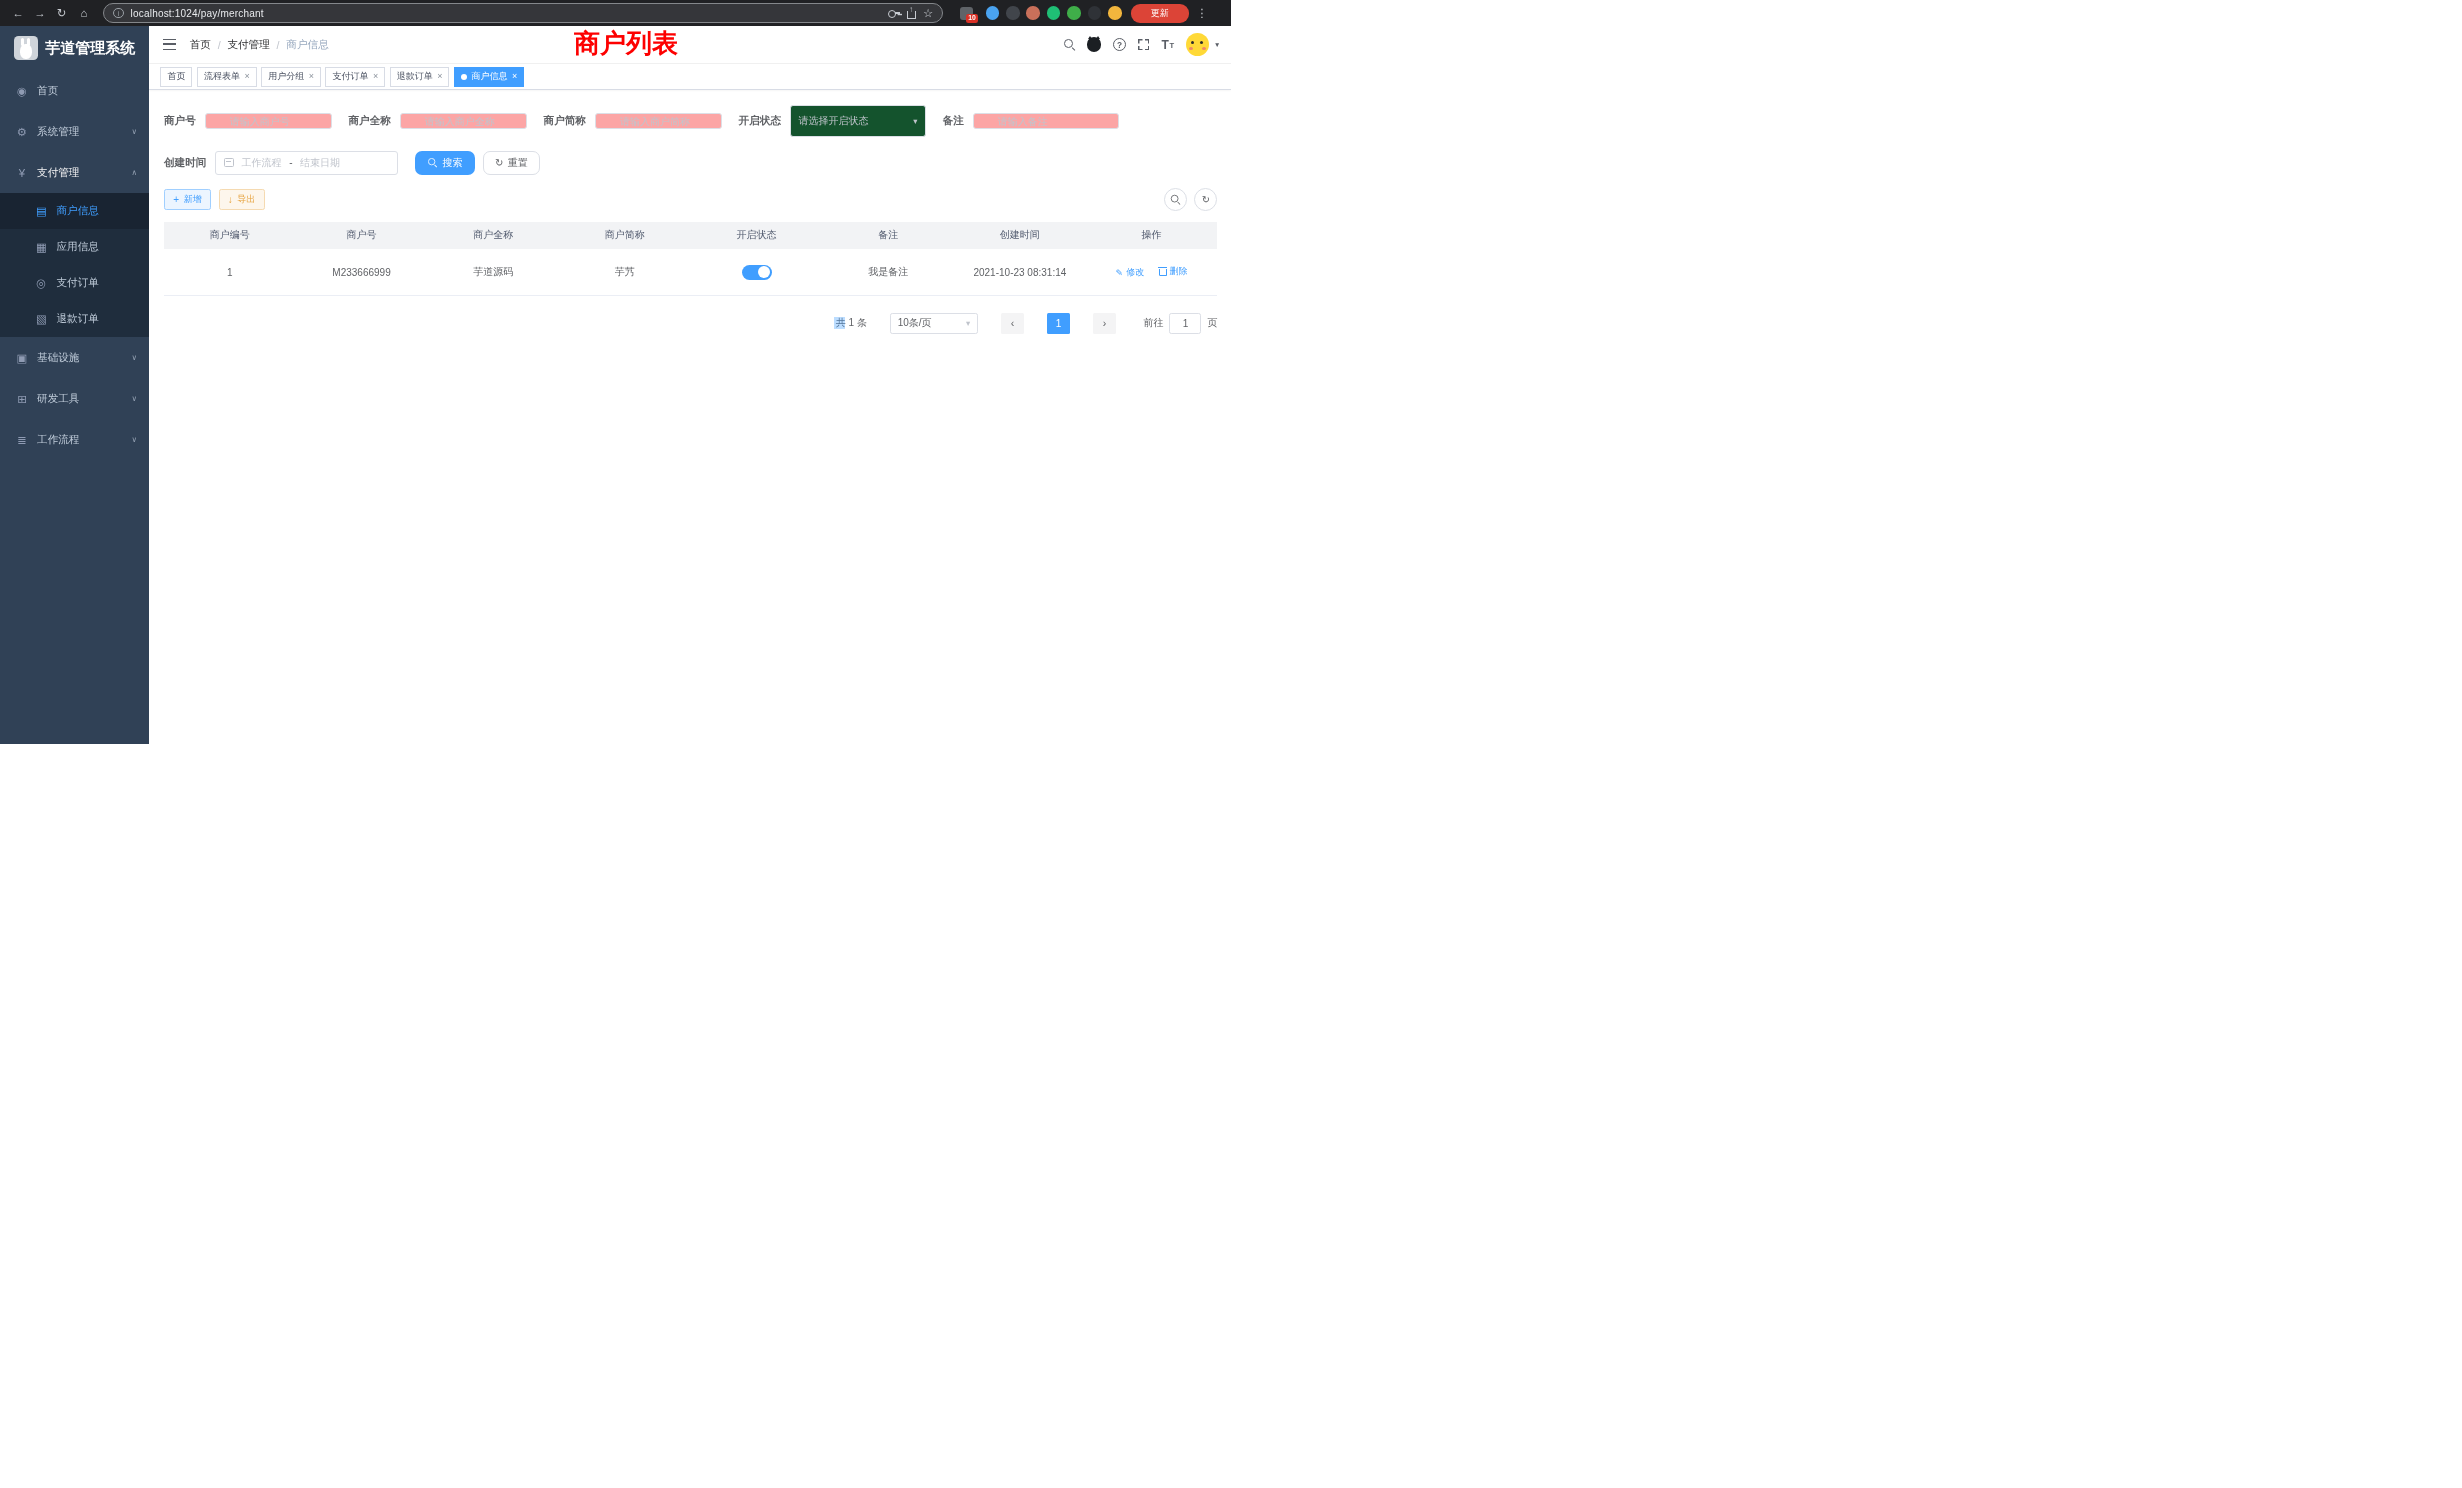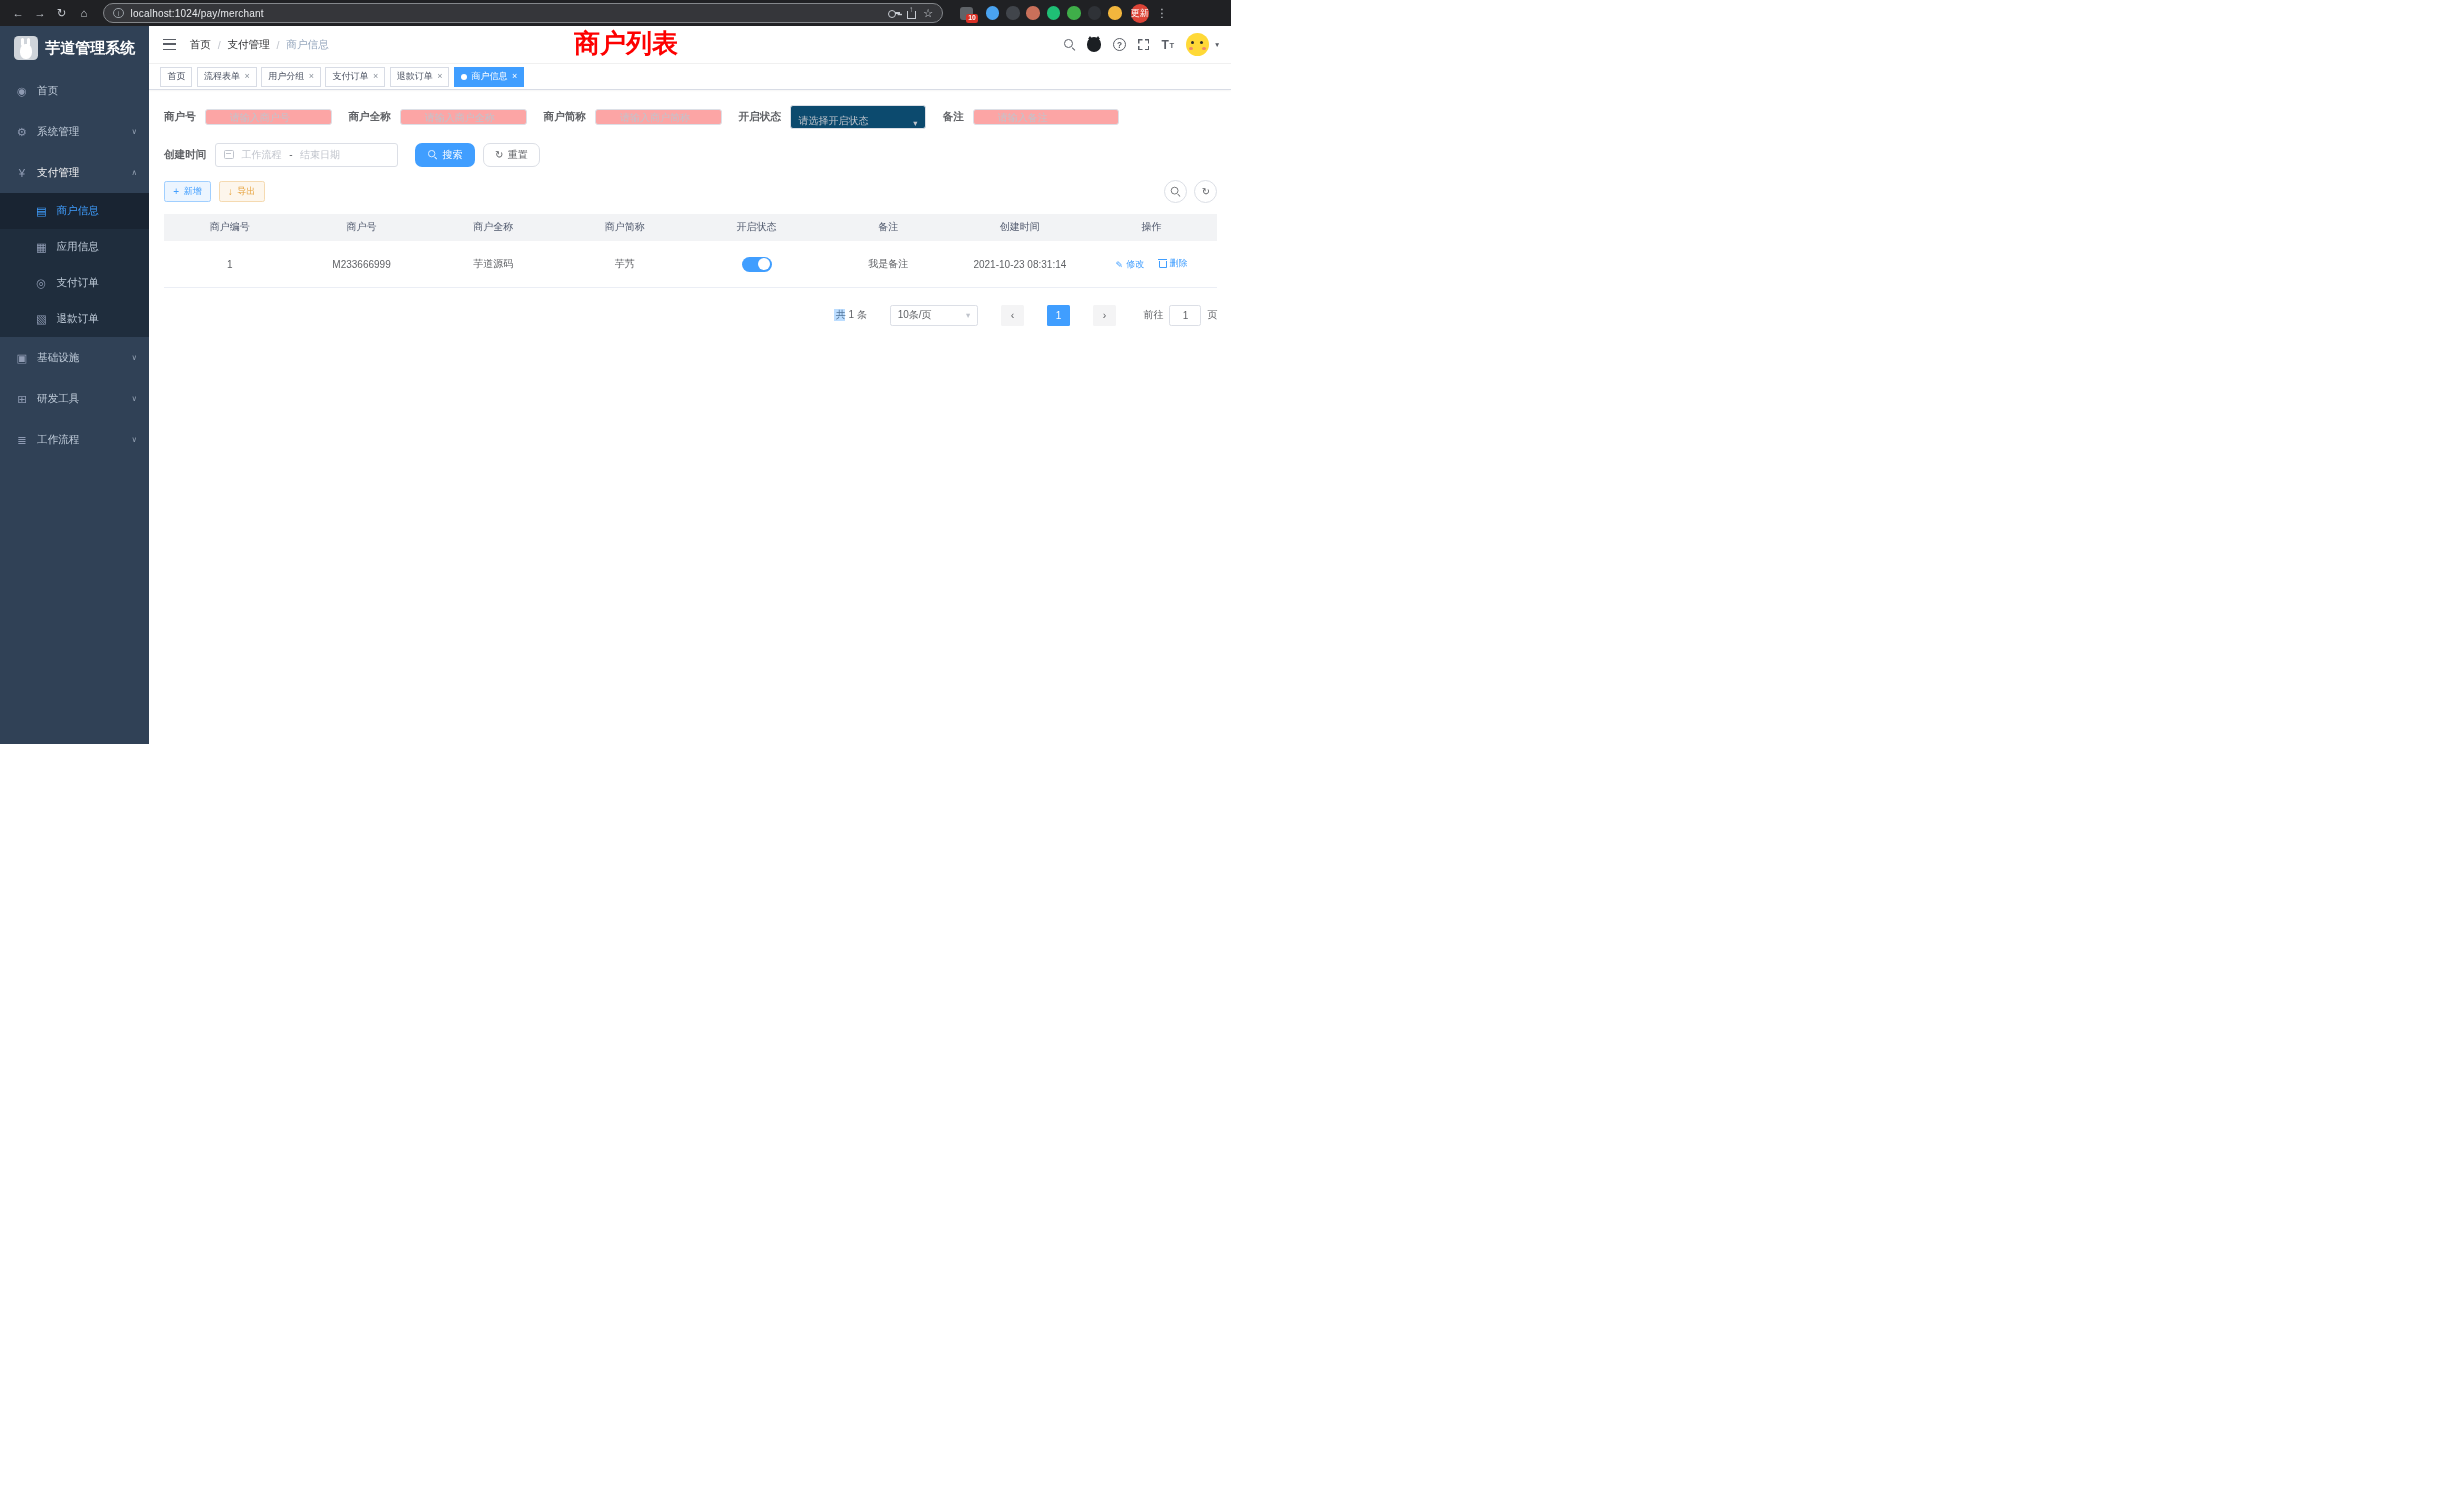--- a/index.html
+++ b/index.html
@@ -14,21 +14,21 @@
 .url-text{flex:1;white-space:nowrap;overflow:hidden;letter-spacing:0.2px}
 .key-ic{width:12px;height:7.6px;position:relative;flex:none}
 .key-ic::before{content:"";position:absolute;left:0;top:0.8px;width:6px;height:6px;border:1.2px solid #c7cbd1;border-radius:50%}
 .key-ic::after{content:"";position:absolute;left:6.8px;top:3px;width:5.3px;height:1.3px;background:#c7cbd1;box-shadow:2.3px 1.5px 0 -0.3px #c7cbd1}
 .share-ic{width:9px;height:7.6px;border:1.1px solid #c7cbd1;border-top:none;position:relative;margin-top:3.8px;flex:none}
 .share-ic::before{content:"↑";position:absolute;left:0.8px;top:-7.6px;font-size:8.3px;color:#c7cbd1}
 .star-ic{color:#c7cbd1;font-size:11.4px}
 .ext-puzzle{position:relative;width:13px;height:13px;border-radius:3px;background:#5f6368;margin:0 6px 0 7.6px;flex:none}
 .ext-puzzle .b{position:absolute;right:-5.3px;bottom:-3px;background:#d93025;color:#fff;font-size:6.8px;border-radius:2.3px;padding:0 2.3px;line-height:8.3px;font-weight:bold}
 .extc{width:13.6px;height:13.6px;border-radius:50%;flex:none;margin-left:5.3px}
-.update{background:#dc4437;color:#fff;font-size:9px;border-radius:9px;padding:3px 0;margin-left:7.6px;white-space:nowrap;border:none}
+.update{background:#dc4437;color:#fff;font-size:9px;border-radius:9px;padding:3px 20px;margin-left:7.6px;white-space:nowrap;border:none}
 .dots{color:#c7cbd1;font-size:11.4px;margin-left:6px}
 
 
 .sidebar{position:absolute;left:0;top:26px;bottom:0;width:149px;background:#304156;color:#bfcbd9}
 .logo{height:44px;display:flex;align-items:center;padding-left:13.6px;gap:7.6px}
 .logo-av{width:24px;height:24px;border-radius:4.5px;background:#cfd4da;position:relative;overflow:hidden;flex:none}
 .logo-av::before{content:"";position:absolute;left:6px;top:8.3px;width:12px;height:15px;background:#fff;border-radius:45%}
 .logo-av::after{content:"";position:absolute;left:7.6px;top:1.5px;width:3px;height:8.3px;background:#fff;border-radius:1.5px;box-shadow:6px 0 0 #fff}
 .logo-title{color:#fff;font-size:15px;font-weight:bold}
 .mitem{height:41px;display:flex;align-items:center;padding:0 13.6px;font-size:10.6px;position:relative;cursor:pointer}
@@ -83,21 +83,21 @@
 .tag.active .x{color:#fff}
 .tag .dot{width:6px;height:6px;border-radius:50%;background:#fff;flex:none}
 
 
 .content{padding:15px 13.6px 0 15px}
 .frow{display:flex;align-items:center;margin-bottom:13.6px}
 .fitem{display:flex;align-items:center;margin-right:16.7px}
 .flabel{font-size:10.6px;color:#606266;font-weight:600;padding-right:9px;white-space:nowrap}
 .inp{height:16px;border:0.8px solid #dcdfe6;border-radius:3px;padding:0 24px;font-size:10px;color:#606266;width:127px;outline:none;background:#fca5a5}
 .inp::placeholder{color:#c0c4cc}
-.selbox{width:136px;height:24px;border:0.8px solid #dcdfe6;border-radius:3px;padding:0 7.6px;display:flex;align-items:flex-end;justify-content:space-between;font-size:10px;color:#c0c4cc;background:#0c4a6e;cursor:pointer}
+.selbox{width:136px;height:32px;border:0.8px solid #dcdfe6;border-radius:3px;padding:0 7.6px;display:flex;align-items:center;justify-content:space-between;font-size:10px;color:#c0c4cc;background:#14532d;cursor:pointer}
 .selbox .caret2{color:#c0c4cc;font-size:8.3px}
 .dater{width:183px;height:24px;border:0.8px solid #dcdfe6;border-radius:3px;display:flex;align-items:center;gap:7.6px;padding:0 7.6px;font-size:10px;color:#c0c4cc;background:#fff}
 .dater .dsep{color:#606266}
 .cal{width:10px;height:9px;border:1px solid #c0c4cc;border-radius:1.5px;position:relative;flex:none}
 .cal::before{content:"";position:absolute;left:1.5px;right:1.5px;top:1.5px;height:1px;background:#c0c4cc}
 .btn{height:24px;border-radius:7px;font-size:10px;display:inline-flex;align-items:center;justify-content:center;gap:4.5px;padding:0 11.4px;cursor:pointer;border:0.8px solid transparent;background:#fff}
 .btn-primary{background:#409eff;color:#fff}
 .btn-default{border-color:#dcdfe6;color:#606266}
 .ric{font-style:normal;font-size:10px;line-height:1}
 .toolbar{display:flex;align-items:center;gap:7.6px;margin-bottom:10.6px}

